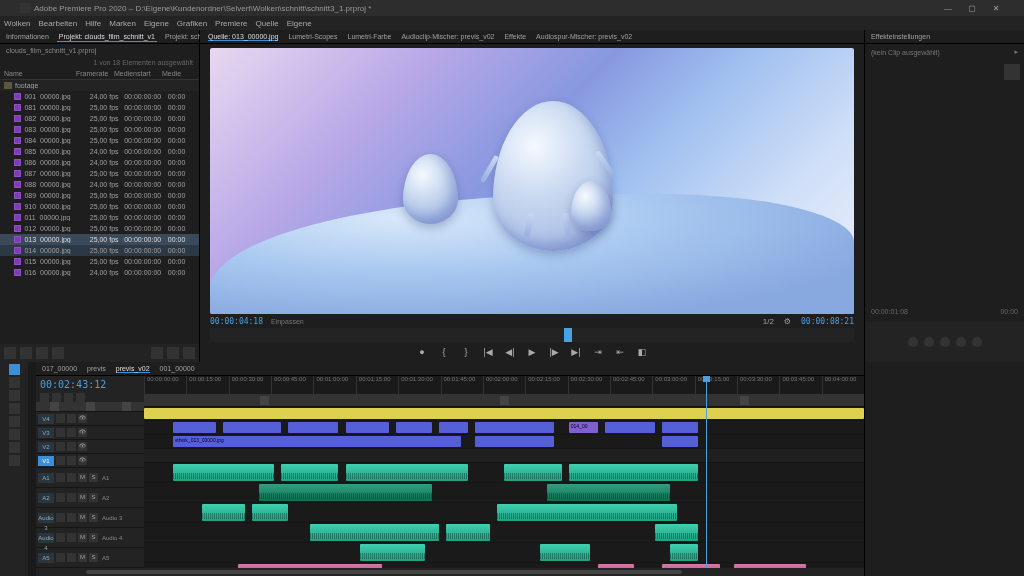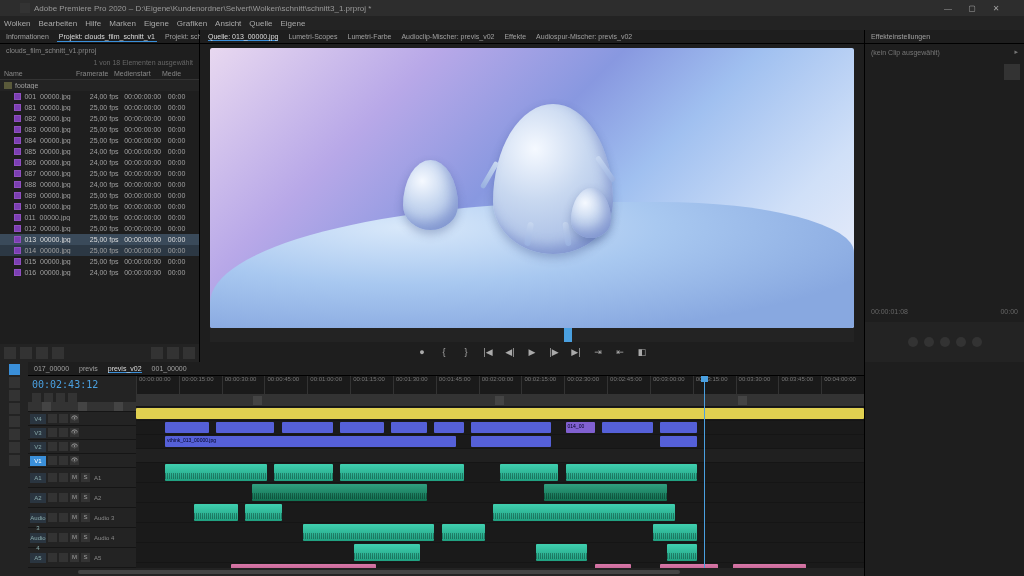--- a/index.html
+++ b/index.html
@@ -64,21 +64,21 @@
 .fx-rule { width:16px; height:16px; background:#333;}
 .fx-spacer { flex:1; }
 .fx-tc { height:14px; display:flex; justify-content:space-between; padding:0 6px; font-size:7px; color:#666; font-family:monospace;}
 .fx-util { height:40px; background:#232323; display:flex; align-items:center; justify-content:center; gap:6px;}
 .fx-util .u { width:10px; height:10px; background:#333; border-radius:50%;}
 
 .lower { display:flex; height:214px; }
 .tools { width:28px; background:#232323; display:flex; flex-direction:column; align-items:center; padding-top:2px; gap:2px;}
 .tools .tool { width:11px; height:11px; background:#333; cursor:pointer; }
 .tools .tool.active { background:#3a8fd9; }
-.seq-wrap { flex:1; display:flex; flex-direction:column; background:#1e1e1e; }
+.seq-wrap { flex:1; display:flex; flex-direction:column; background:#1e1e1e;margin-left:8px; }
 .seq-tabs { height:14px; display:flex; align-items:center; gap:10px; padding:0 6px; font-size:7px; border-bottom:1px solid #000;}
 .seq-tabs .tab { cursor:pointer; }
 .seq-tabs .tab.active { color:#ddd; border-bottom:1px solid #3a8fd9;}
 .timeline { flex:1; display:flex; overflow:hidden; }
 .tl-left { width:108px; background:#232323; display:flex; flex-direction:column; font-size:7px;}
 .tl-tc { height:18px; color:#4aa0e0; font-family:monospace; font-size:10px; padding:3px 4px;}
 .tl-ctl { height:12px; display:flex; gap:3px; padding:0 4px;}
 .tl-ctl span { width:9px; height:9px; background:#333;}
 .track-head { height:14px; display:flex; align-items:center; gap:2px; padding:0 2px; border-top:1px solid #151515;}
 .track-head.audio-big { height:20px; }
@@ -122,21 +122,21 @@
   </div>
 </div>
 
 <div class="menubar" id="menubar">
     <span>Wolken</span>
     <span>Bearbeiten</span>
     <span>Hilfe</span>
     <span>Marken</span>
     <span>Eigene</span>
     <span>Grafiken</span>
-    <span>Ansicht</span>
+    <span>Premiere</span>
     <span>Quelle</span>
     <span>Eigene</span>
   </div>
 
 <div class="main">
   <div class="project-panel">
     <div class="proj-tabs" id="proj-tabs">
         <div class="tab">Informationen</div>
         <div class="tab active">Projekt: clouds_film_schnitt_v1</div>
         <div class="tab">Projekt: schnitt_3</div>
@@ -299,20 +299,29 @@
       <div class="frame">
         <div class="wave"></div>
         <div class="drop d1"></div>
         <div class="leg" style="left:49%;top:62%;transform:rotate(10deg)"></div>
         <div class="leg" style="left:55%;top:62%;transform:rotate(-8deg)"></div>
         <div class="arm" style="left:43%;top:40%;transform:rotate(30deg)"></div>
         <div class="arm" style="left:61%;top:38%;transform:rotate(-35deg)"></div>
         <div class="drop d2"></div>
         <div class="drop d3"></div>
       </div>
+    </div>
+    <div class="tc-bar">
+      <span class="tc-left">00:00:04:18</span>
+      <span class="tc-mid">Einpassen</span>
+      <span class="tc-right">
+        <span>1/2</span>
+        <span>⚙</span>
+        <span class="tc-left">00:00:08:21</span>
+      </span>
     </div>
     <div class="scrubber"></div>
     <div class="transport">
       <span class="tbtn">●</span>
       <span class="tbtn">{</span>
       <span class="tbtn">}</span>
       <span class="tbtn">|◀</span>
       <span class="tbtn">◀|</span>
       <span class="tbtn">▶</span>
       <span class="tbtn">|▶</span>

